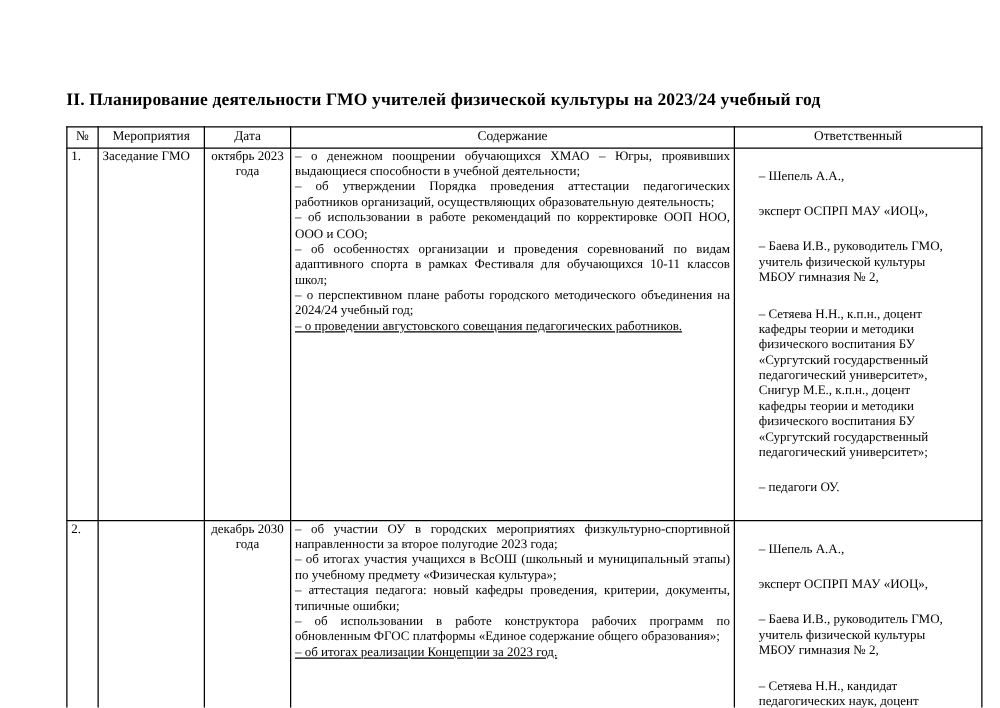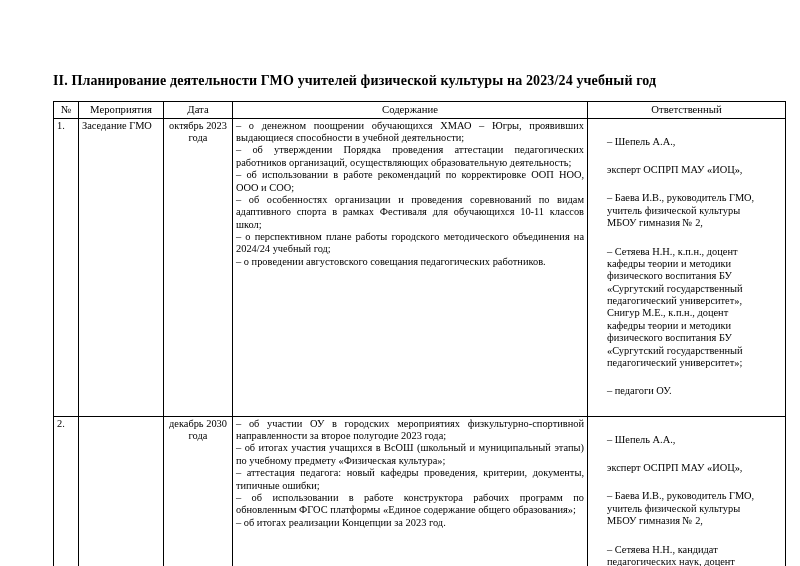--- a/index.html
+++ b/index.html
@@ -82,20 +82,21 @@
     text-align: center;
   }
   .cell-content p {
     margin: 0;
     text-align: justify;
     text-justify: inter-word;
     text-indent: 0;
   }
   .cell-content p:last-child {
     text-align: left;
+    text-decoration: underline;
   }
   .cell-resp p {
     margin: 16px;
     text-align: left;
   }
 </style>
 </head>
 <body>
 
 <div class="page">

